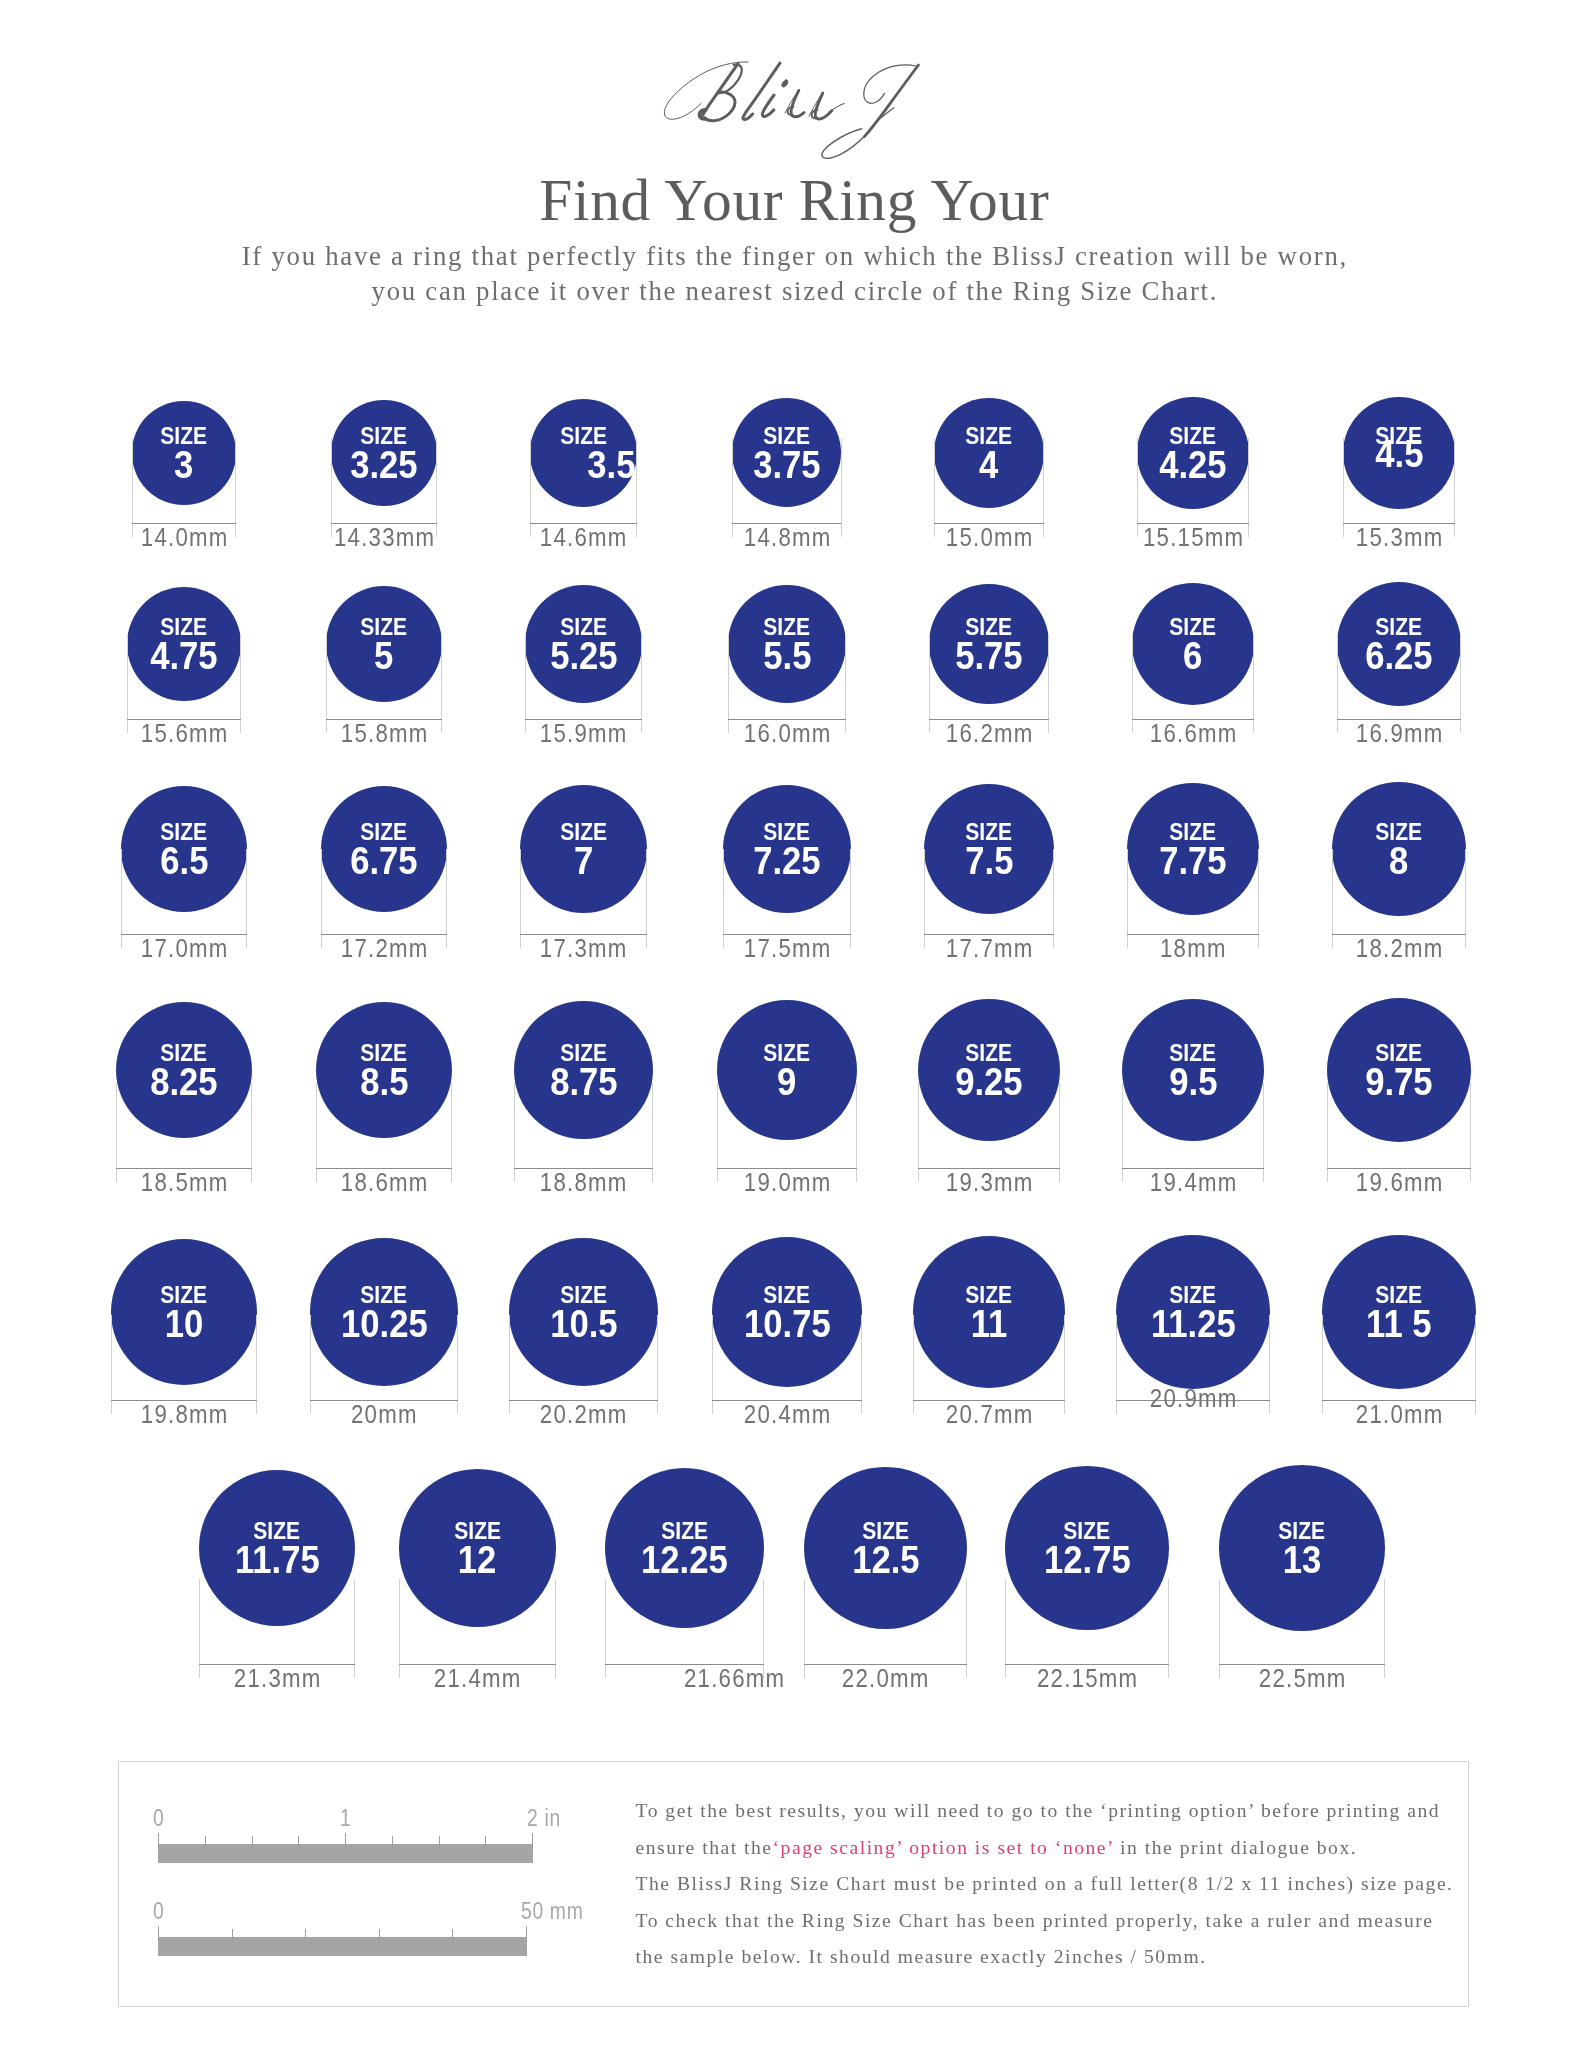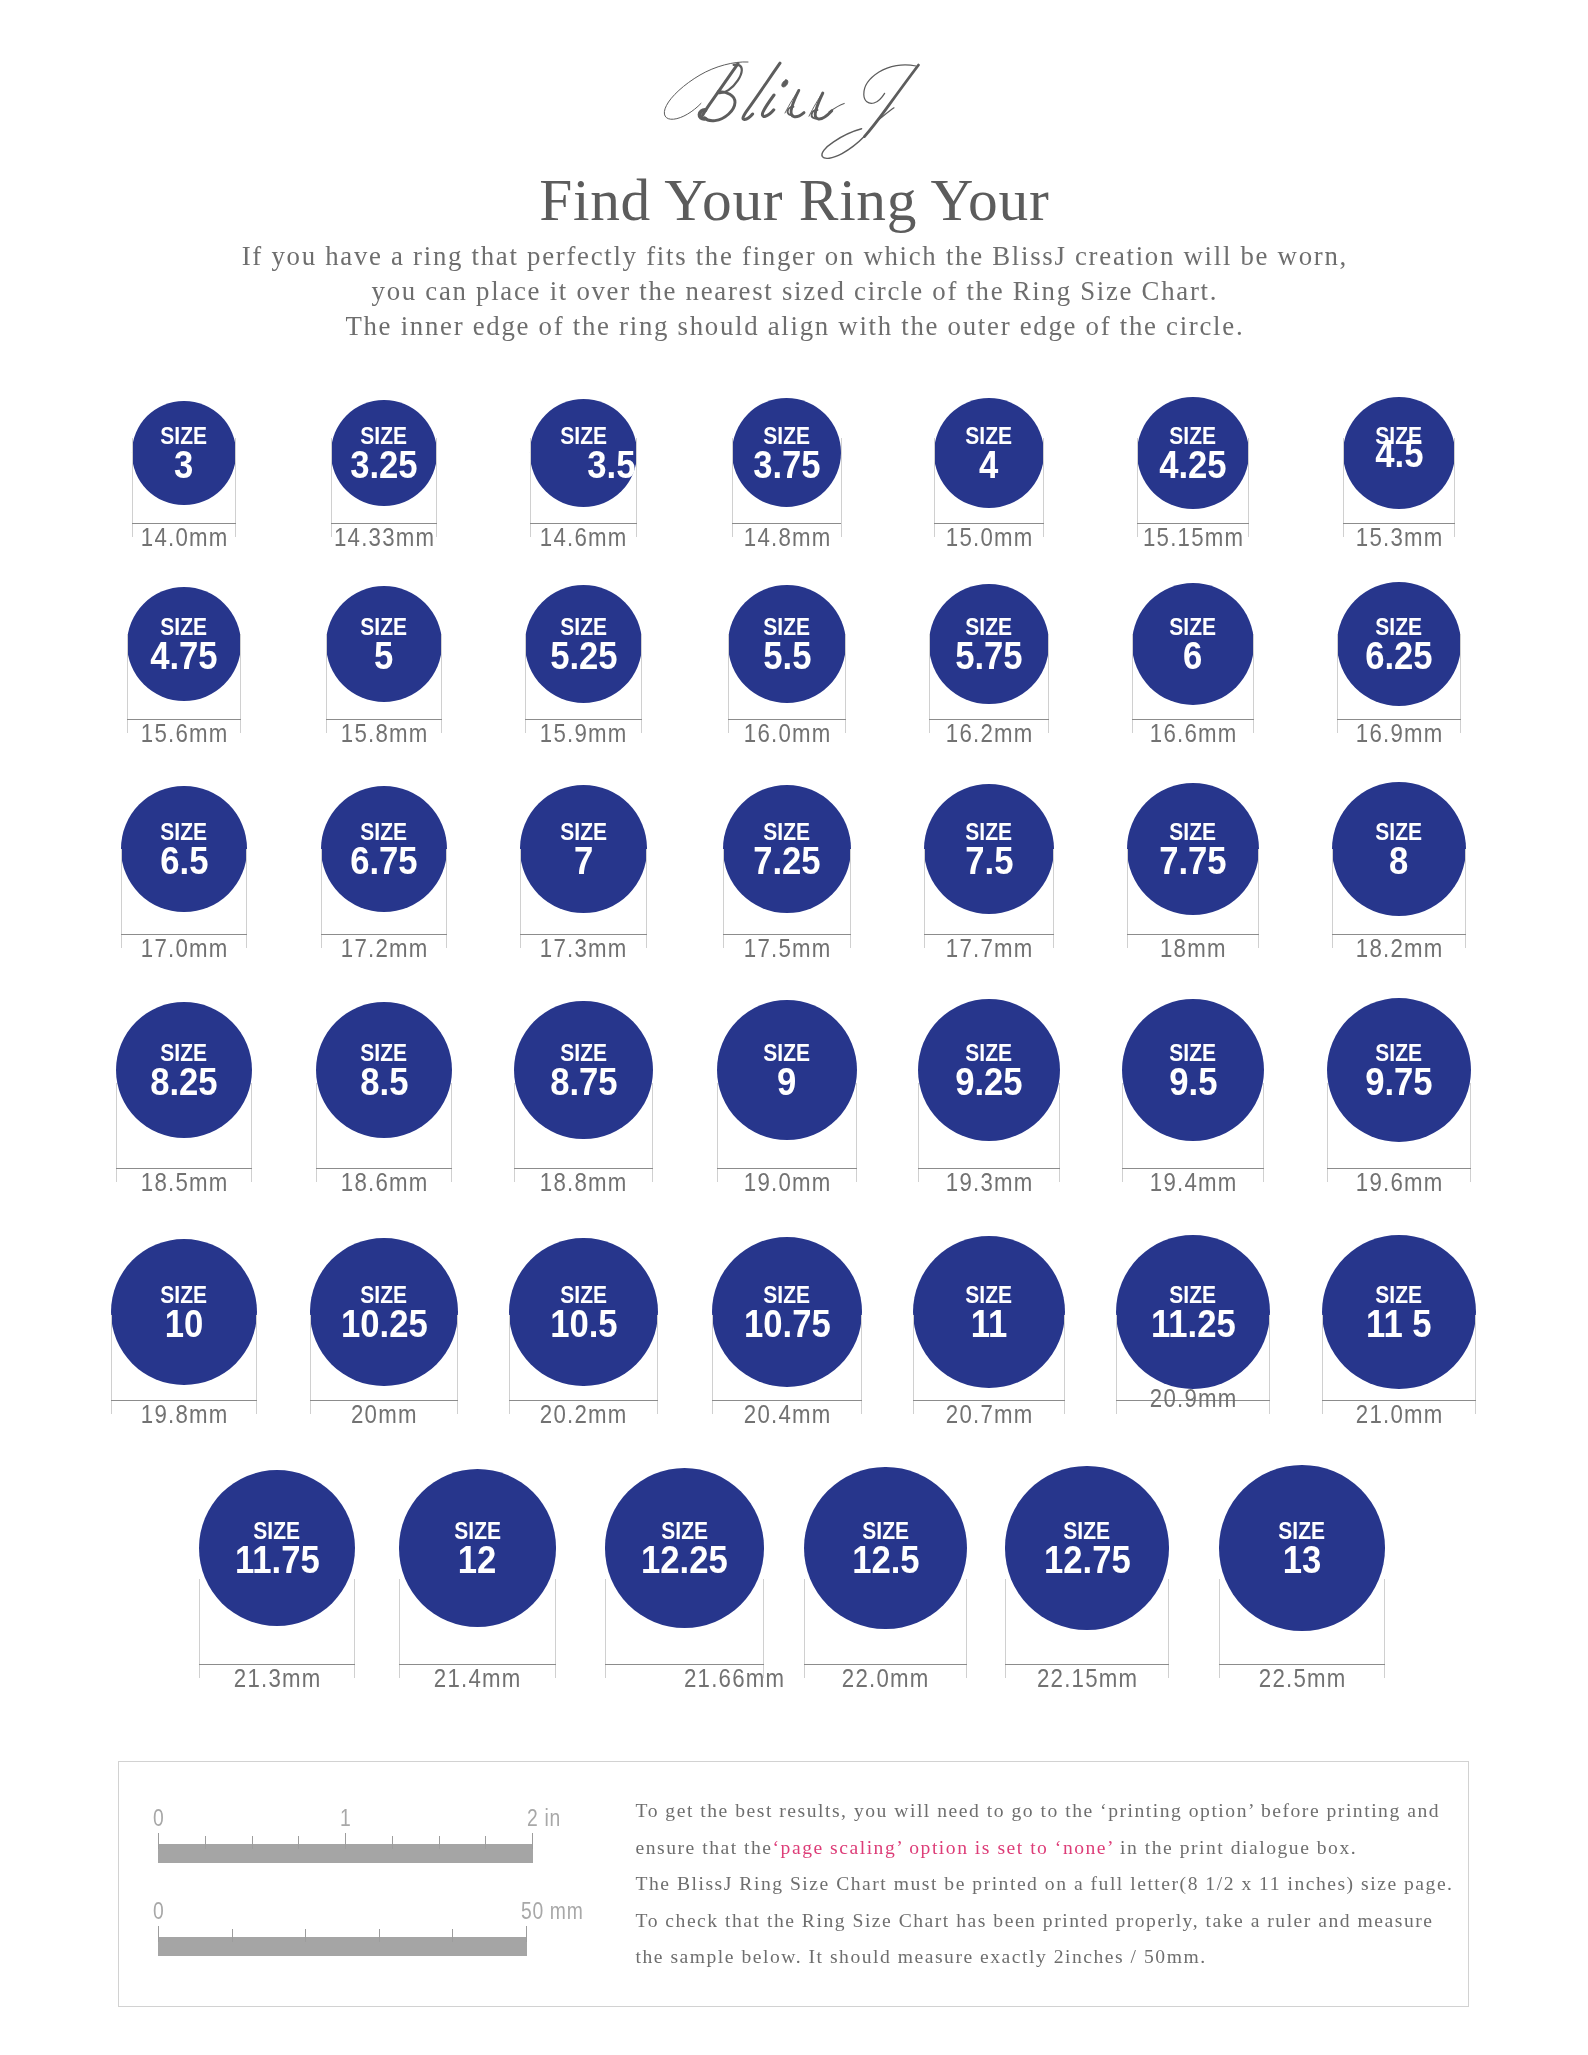--- a/index.html
+++ b/index.html
@@ -102,21 +102,20 @@
   <path d="M222.0 66.6 C 228.5 61.6 235.4 56.0 240.0 52.8" stroke-width="1.25"></path>
  </g>
 </svg>
   </div>
 
   <div id="page-title">Find Your Ring Your</div>
 
   <div id="intro">
       <div>If you have a ring that perfectly fits the finger on which the BlissJ creation will be worn,</div>
       <div>you can place it over the nearest sized circle of the Ring Size Chart.</div>
-      <div>The inner edge of the ring should align with the outer edge of the circle.</div>
     </div>
 
   <div id="size-chart">
       <div class="disc" style="left: 132.445px; top: 401.445px; width: 103.11px; height: 103.11px;">
         <div class="disc-txt disc-lbl" style="top: 21.555px;"><span>SIZE</span></div>
         <div class="disc-txt disc-num" style="top: 45.555px;"><span>3</span></div>
       </div>
       <div class="brk-v" style="left: 132.445px; top: 438px; height: 99px;"></div>
       <div class="brk-v" style="left: 234.555px; top: 438px; height: 99px;"></div>
       <div class="brk-h" style="left: 132.445px; top: 523px; width: 103.11px;"></div>

